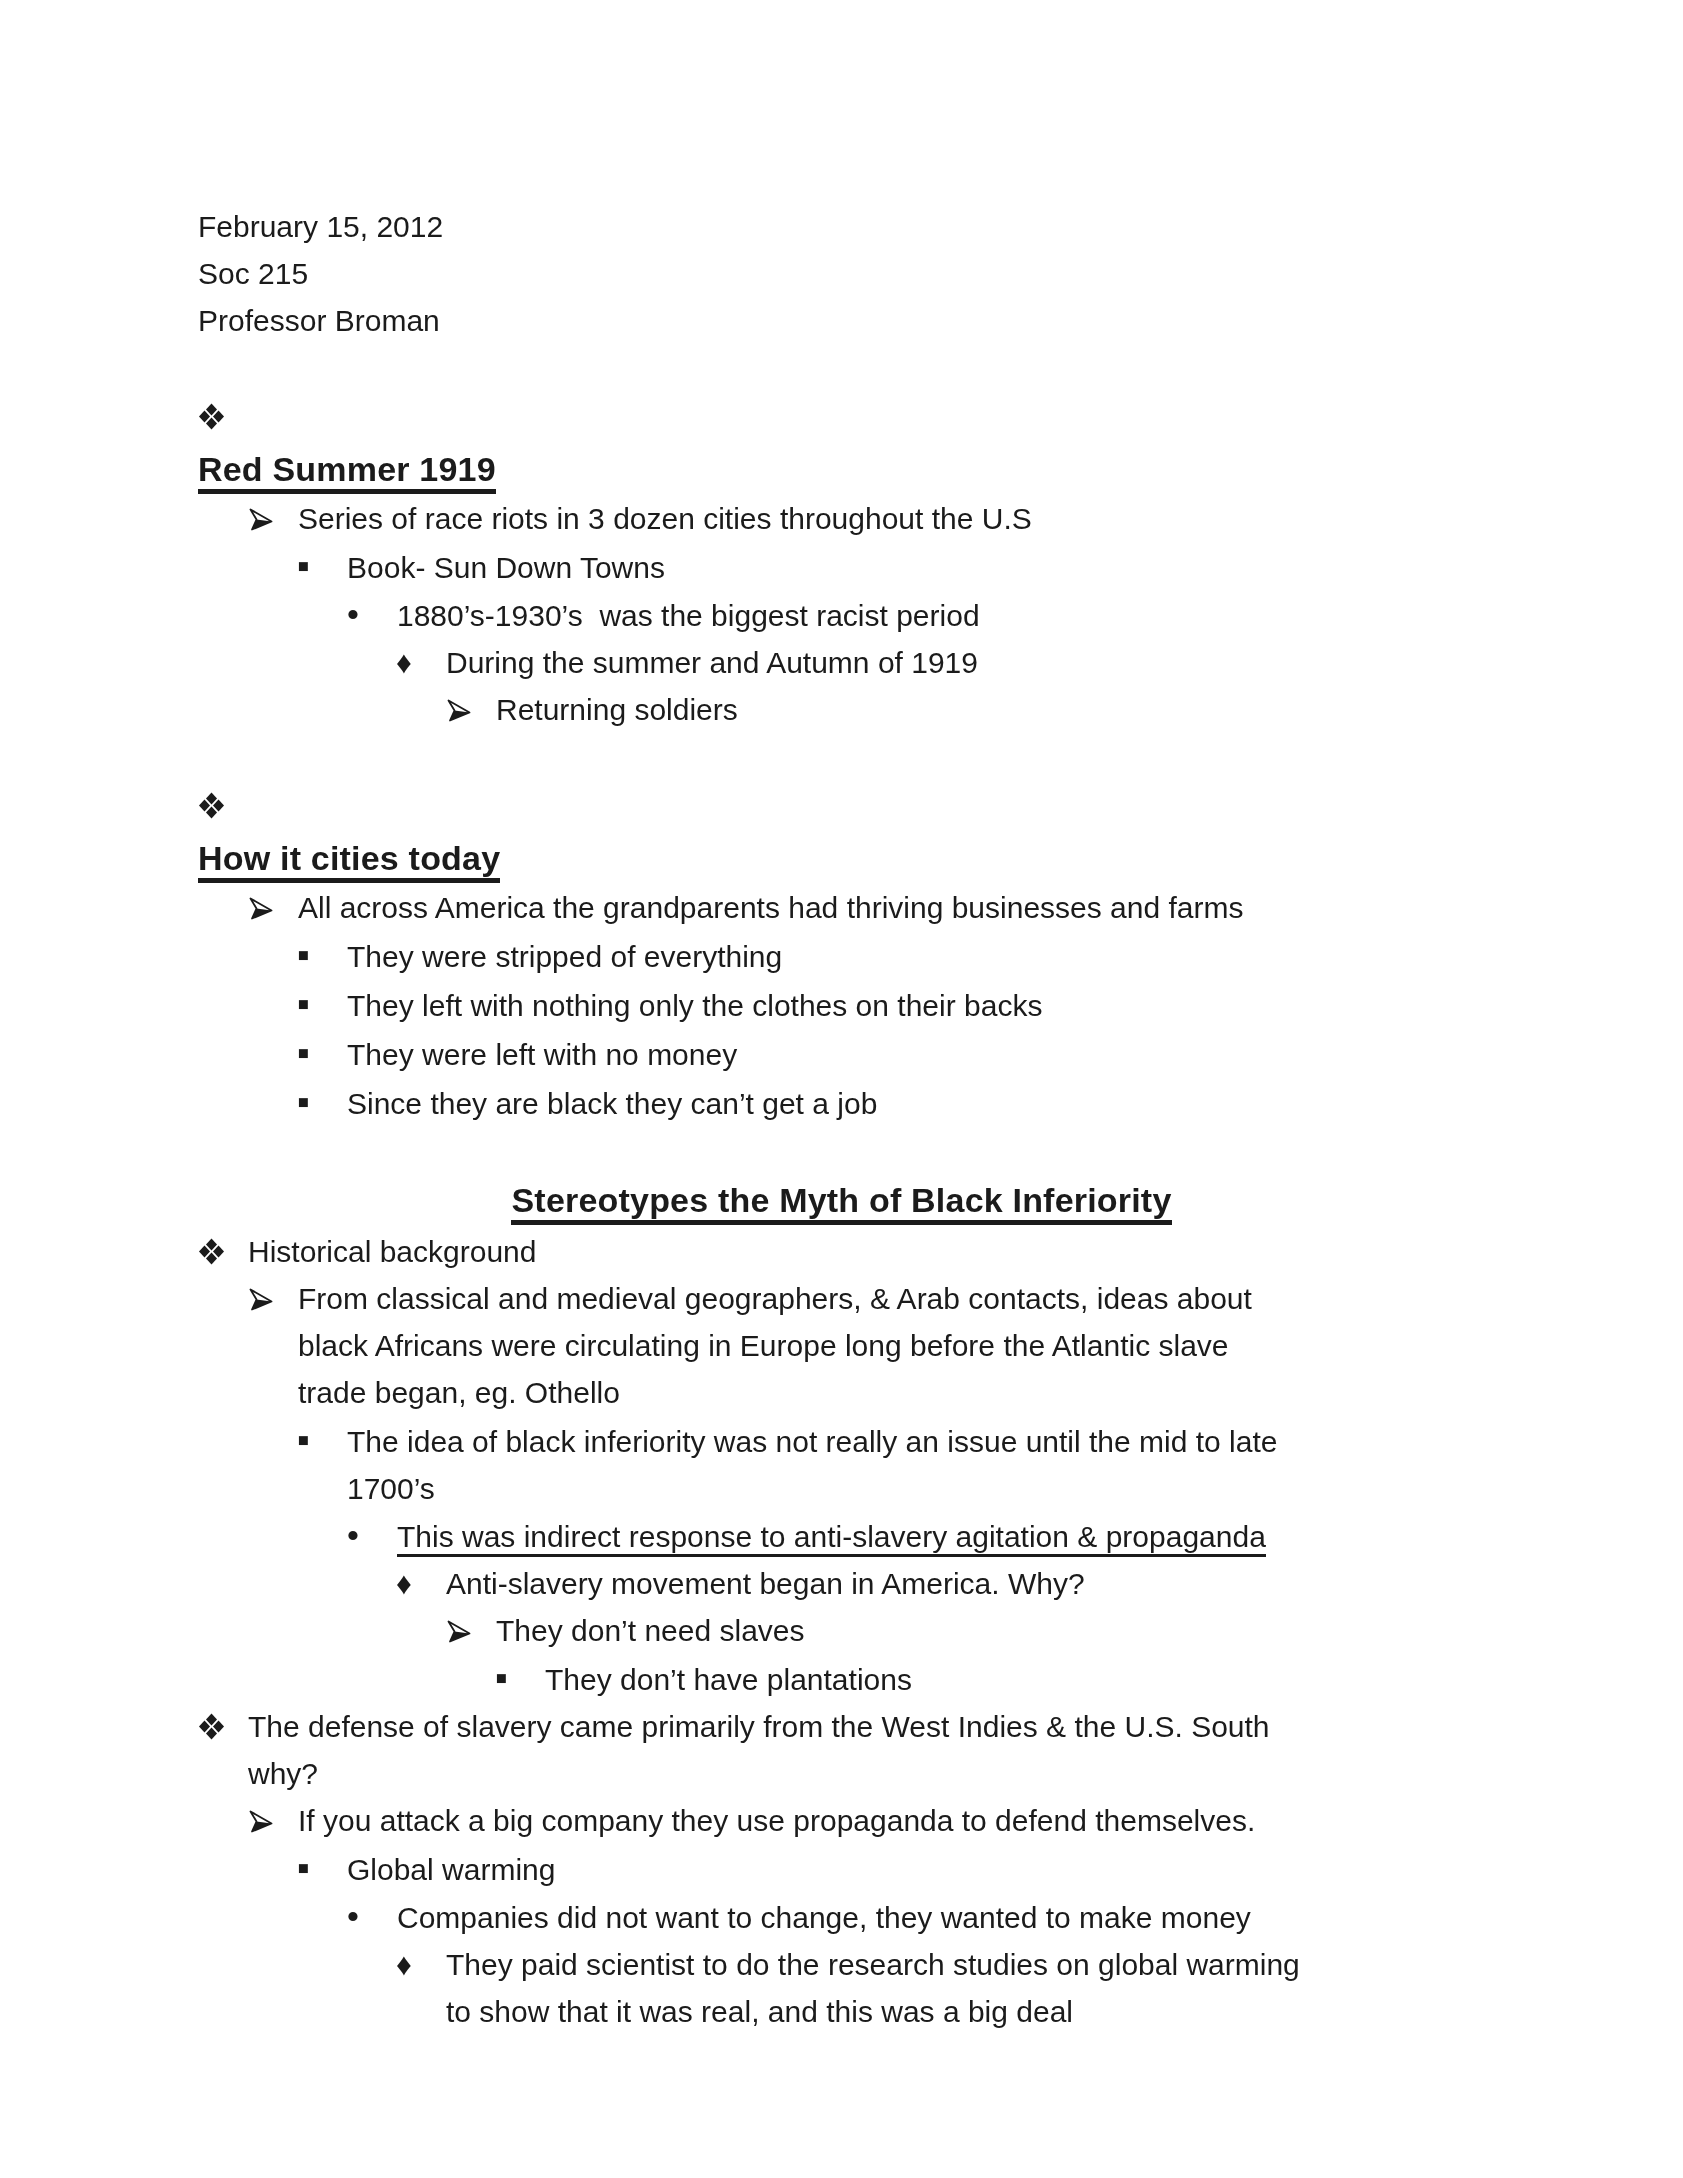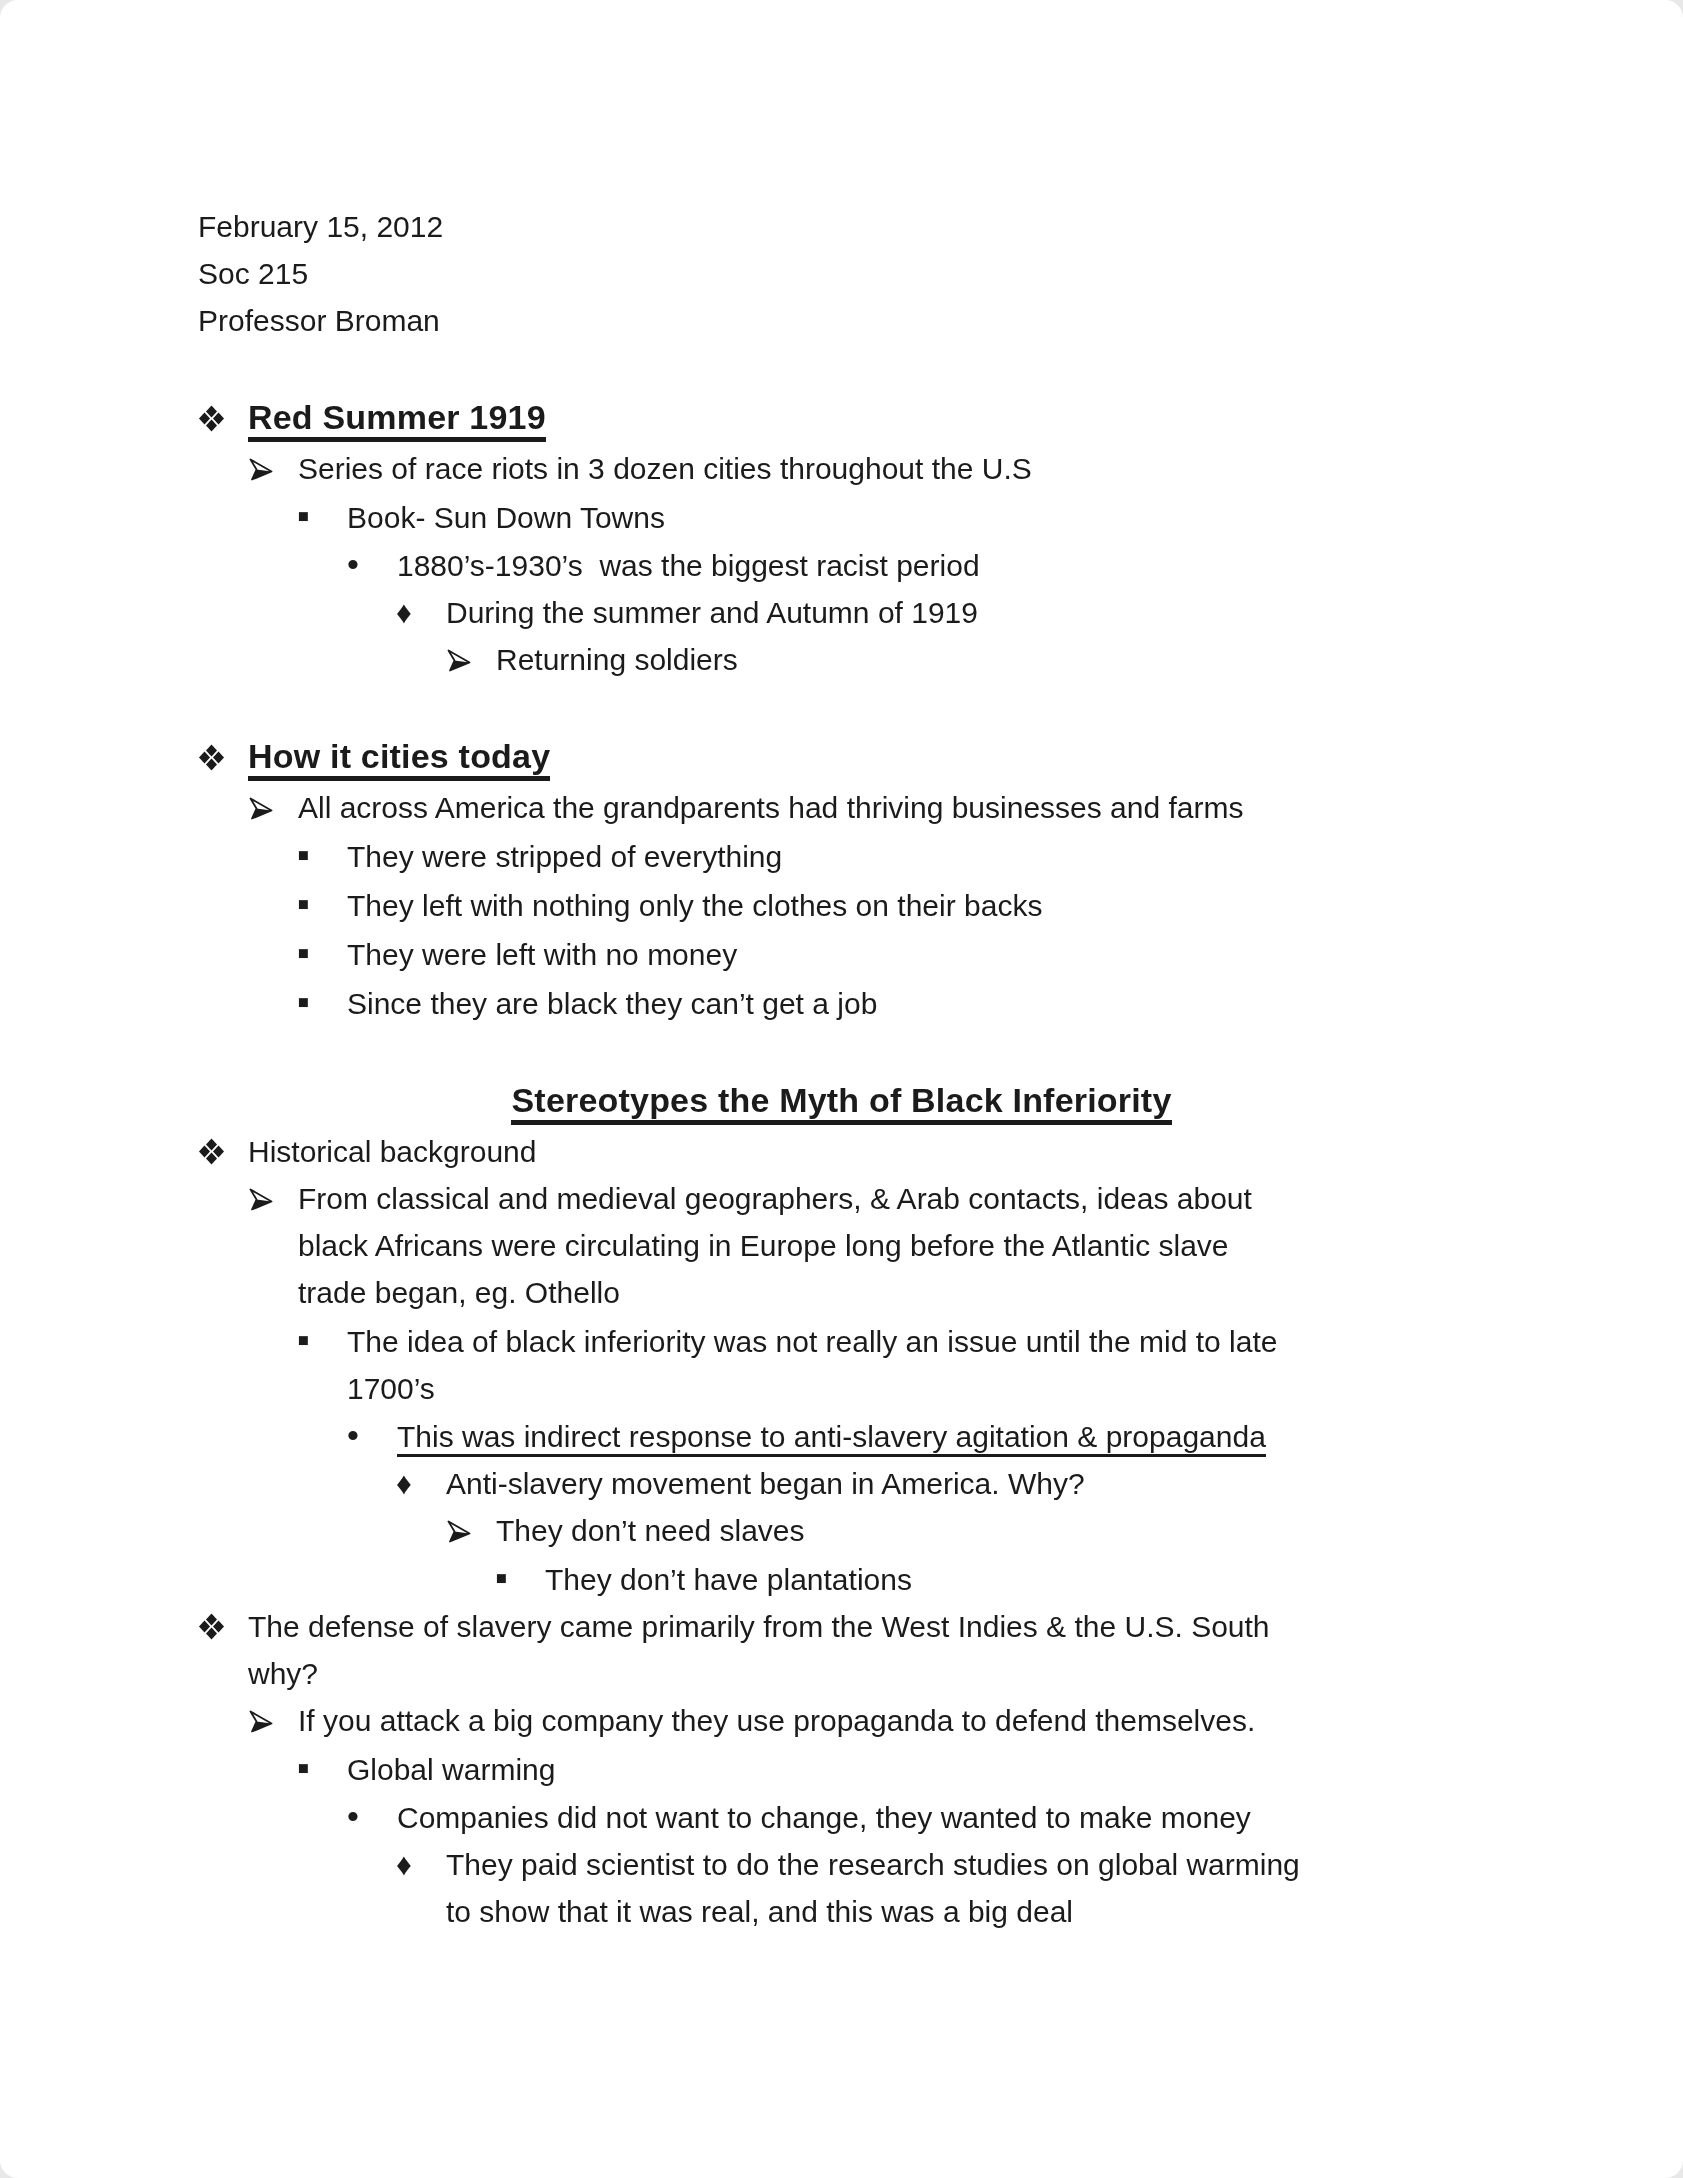--- a/index.html
+++ b/index.html
@@ -7,25 +7,24 @@
     position:relative;
     width:1683px;height:2178px;
     background:#ffffff;
     box-sizing:border-box;
     padding:203px 198px 0 198px;
     font-family:"Liberation Sans","DejaVu Sans",sans-serif;
     font-size:30px;
     line-height:47px;
     color:#1b1b1b;
     overflow:hidden;
-    border-radius:18px;
   }
   .line{display:flex;align-items:baseline;}
   .spacer{height:47px;}
-  .heading-line{line-height:52px;}
+  .heading-line{line-height:52px;flex-direction:column;}
   .heading-text{font-weight:bold;font-size:34px;letter-spacing:0.2px;}
   .title-line{display:block;text-align:center;}
   .text{white-space:pre-line;}
   .u{border-bottom:5px solid currentColor;padding-bottom:1px;}
   .u.thin{border-bottom-width:3px;padding-bottom:1px;}
   .bullet{flex:0 0 50px;text-align:left;}
   .lv1{margin-left:0;}
   .lv2{margin-left:50px;}
   .lv3{margin-left:99px;}
   .lv4{margin-left:149px;}

